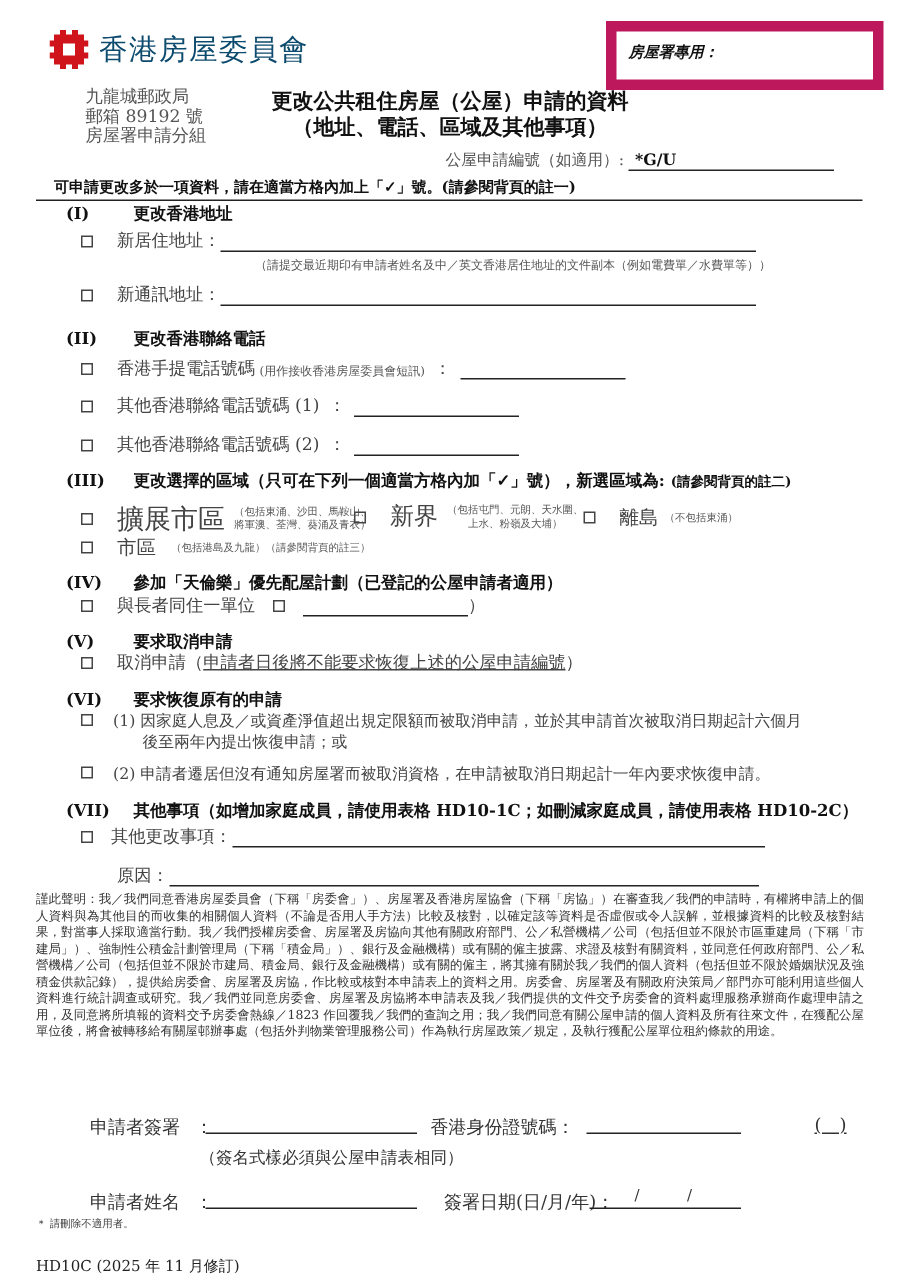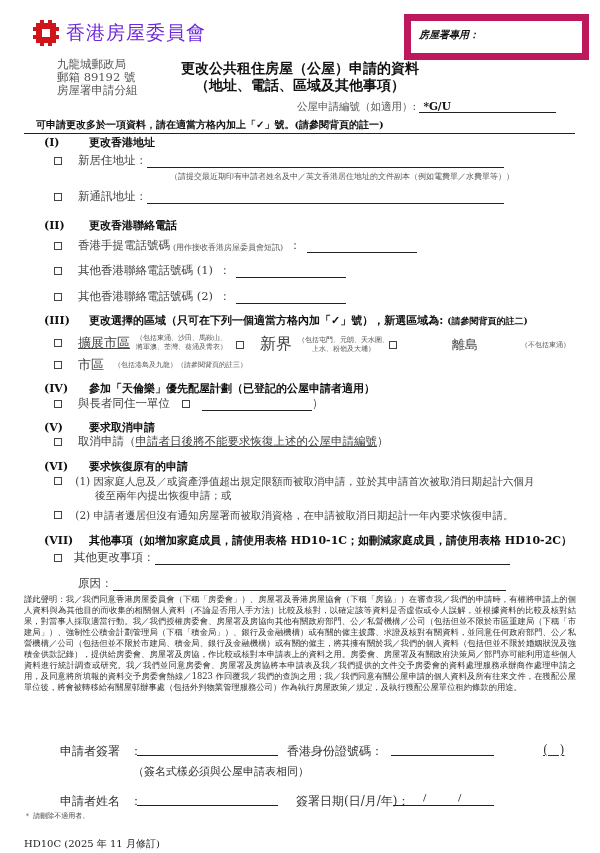--- a/index.html
+++ b/index.html
@@ -1,20 +1,20 @@
 <!DOCTYPE html>
 <html><head>
 <meta charset="utf-8">
 <style>
   * { box-sizing: border-box; margin: 0; padding: 0; }
   html, body { width: 600px; height: 853px; background: #ffffff; overflow: hidden; }
   body { position: relative; font-family: "DejaVu Serif", "Liberation Serif", serif; color: #111; }
   .abs { position: absolute; }
   .logo { left: 33px; top: 20px; display: flex; align-items: center; }
-  .logo-name { font-family: "DejaVu Sans", sans-serif; font-size: 19px; color: #6d28d9; margin-left: 7px; letter-spacing: 1px; }
+  .logo-name { font-family: "DejaVu Sans", sans-serif; font-size: 19px; color: #0c4a6e; margin-left: 7px; letter-spacing: 1px; }
   .addr { left: 57px; top: 58px; font-size: 11.5px; line-height: 13px; color: #555; }
   .office-box { left: 404px; top: 14px; width: 185px; height: 46px; border: 7px solid #be185d; padding: 7px 8px; font-size: 10px; font-weight: bold; font-style: italic; }
   .title { left: 150px; top: 60px; width: 300px; text-align: center; font-size: 14px; font-weight: bold; line-height: 17px; }
   .appno { left: 297px; top: 100px; font-size: 10.5px; color: #555; }
   .appno-val { display: inline-block; width: 137px; border-bottom: 1px solid #222; color: #111; font-weight: bold; padding-left: 4px; }
   .instr { left: 24px; top: 118px; width: 551px; border-bottom: 1.5px solid #222; font-size: 10px; font-weight: bold; padding-left: 12px; padding-bottom: 1px; }
   .sec-head { font-size: 11px; font-weight: bold; }
   .sec-num { display: inline-block; width: 45px; }
   .row { font-size: 11.5px; color: #444; display: flex; align-items: flex-end; }
   .cb { display: inline-block; width: 8px; height: 8px; border: 1px solid #444; margin-right: 16px; margin-bottom: 3px; flex-shrink: 0; }
@@ -104,35 +104,35 @@
   <span style="margin:0 6px;">：</span>
   <span class="line" style="width:110px;"></span>
 </div>
 
 <div class="abs sec-head" style="left:44px; top:313px;">
   <span class="sec-num">(III)</span><span>更改選擇的區域（只可在下列一個適當方格內加「✓」號），新選區域為:</span>
   <span style="font-size:9px;">(請參閱背頁的註二)</span>
 </div>
 <div class="abs row" style="left:54px; top:334px; align-items:center;">
   <span class="cb" style="margin-bottom:0;"></span>
-  <span style="font-size:13px;text-decoration:underline;">擴展市區</span>
+  <span style="font-size:18px;">擴展市區</span>
   <span class="tiny" style="margin-left:6px; text-align:center;">
     <div>（包括東涌、沙田、馬鞍山、</div>
     <div>將軍澳、荃灣、葵涌及青衣）</div>
   </span>
 </div>
 <div class="abs row" style="left:236px; top:334px; align-items:center;">
   <span class="cb" style="margin-bottom:0;"></span>
   <span style="font-size:16px;">新界</span>
   <span class="tiny" style="margin-left:6px; text-align:center;">
     <div>（包括屯門、元朗、天水圍、</div>
     <div>上水、粉嶺及大埔）</div>
   </span>
 </div>
-<div class="abs row" style="left:389px; top:336px; align-items:center;gap:39px;">
+<div class="abs row" style="left:389px; top:336px; align-items:center;">
   <span class="cb" style="margin-bottom:0;"></span>
   <span style="font-size:13px;">離島</span>
   <span class="tiny" style="margin-left:4px;">（不包括東涌）</span>
 </div>
 <div class="abs row" style="left:54px; top:356px; align-items:center;">
   <span class="cb" style="margin-bottom:0;"></span>
   <span style="font-size:13px;">市區</span>
   <span class="tiny" style="margin-left:10px;">（包括港島及九龍）（請參閱背頁的註三）</span>
 </div>
 

